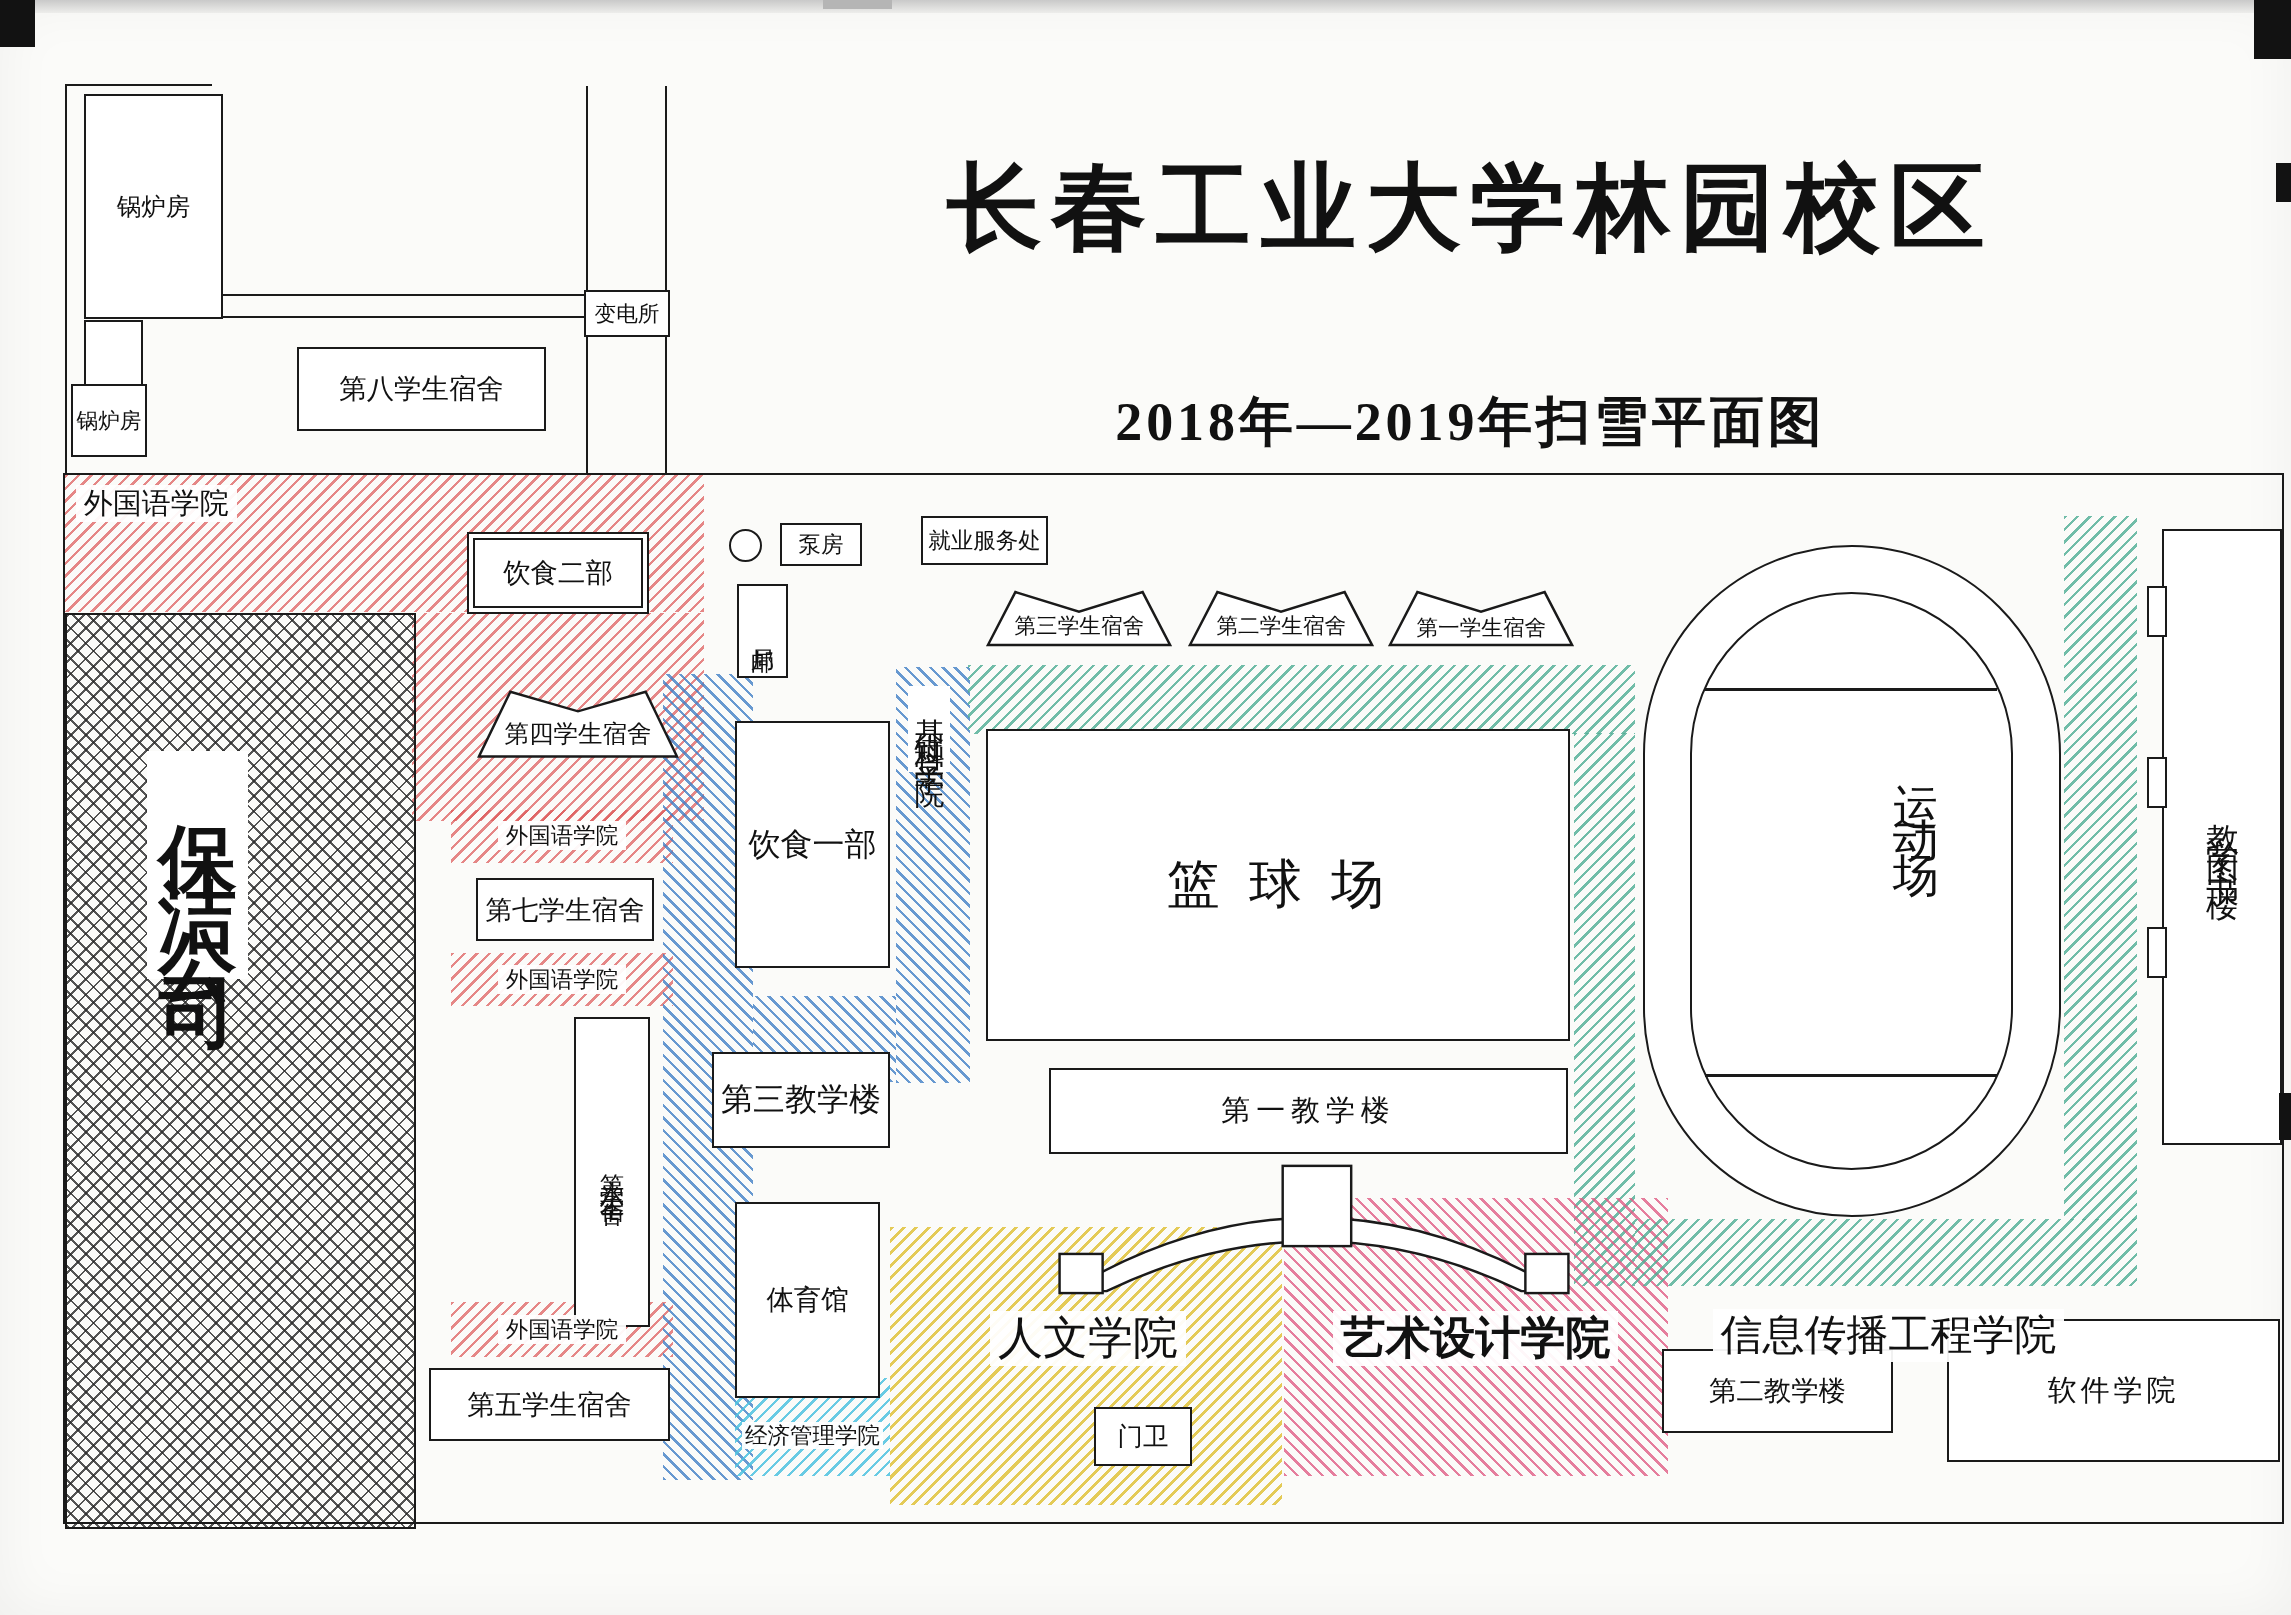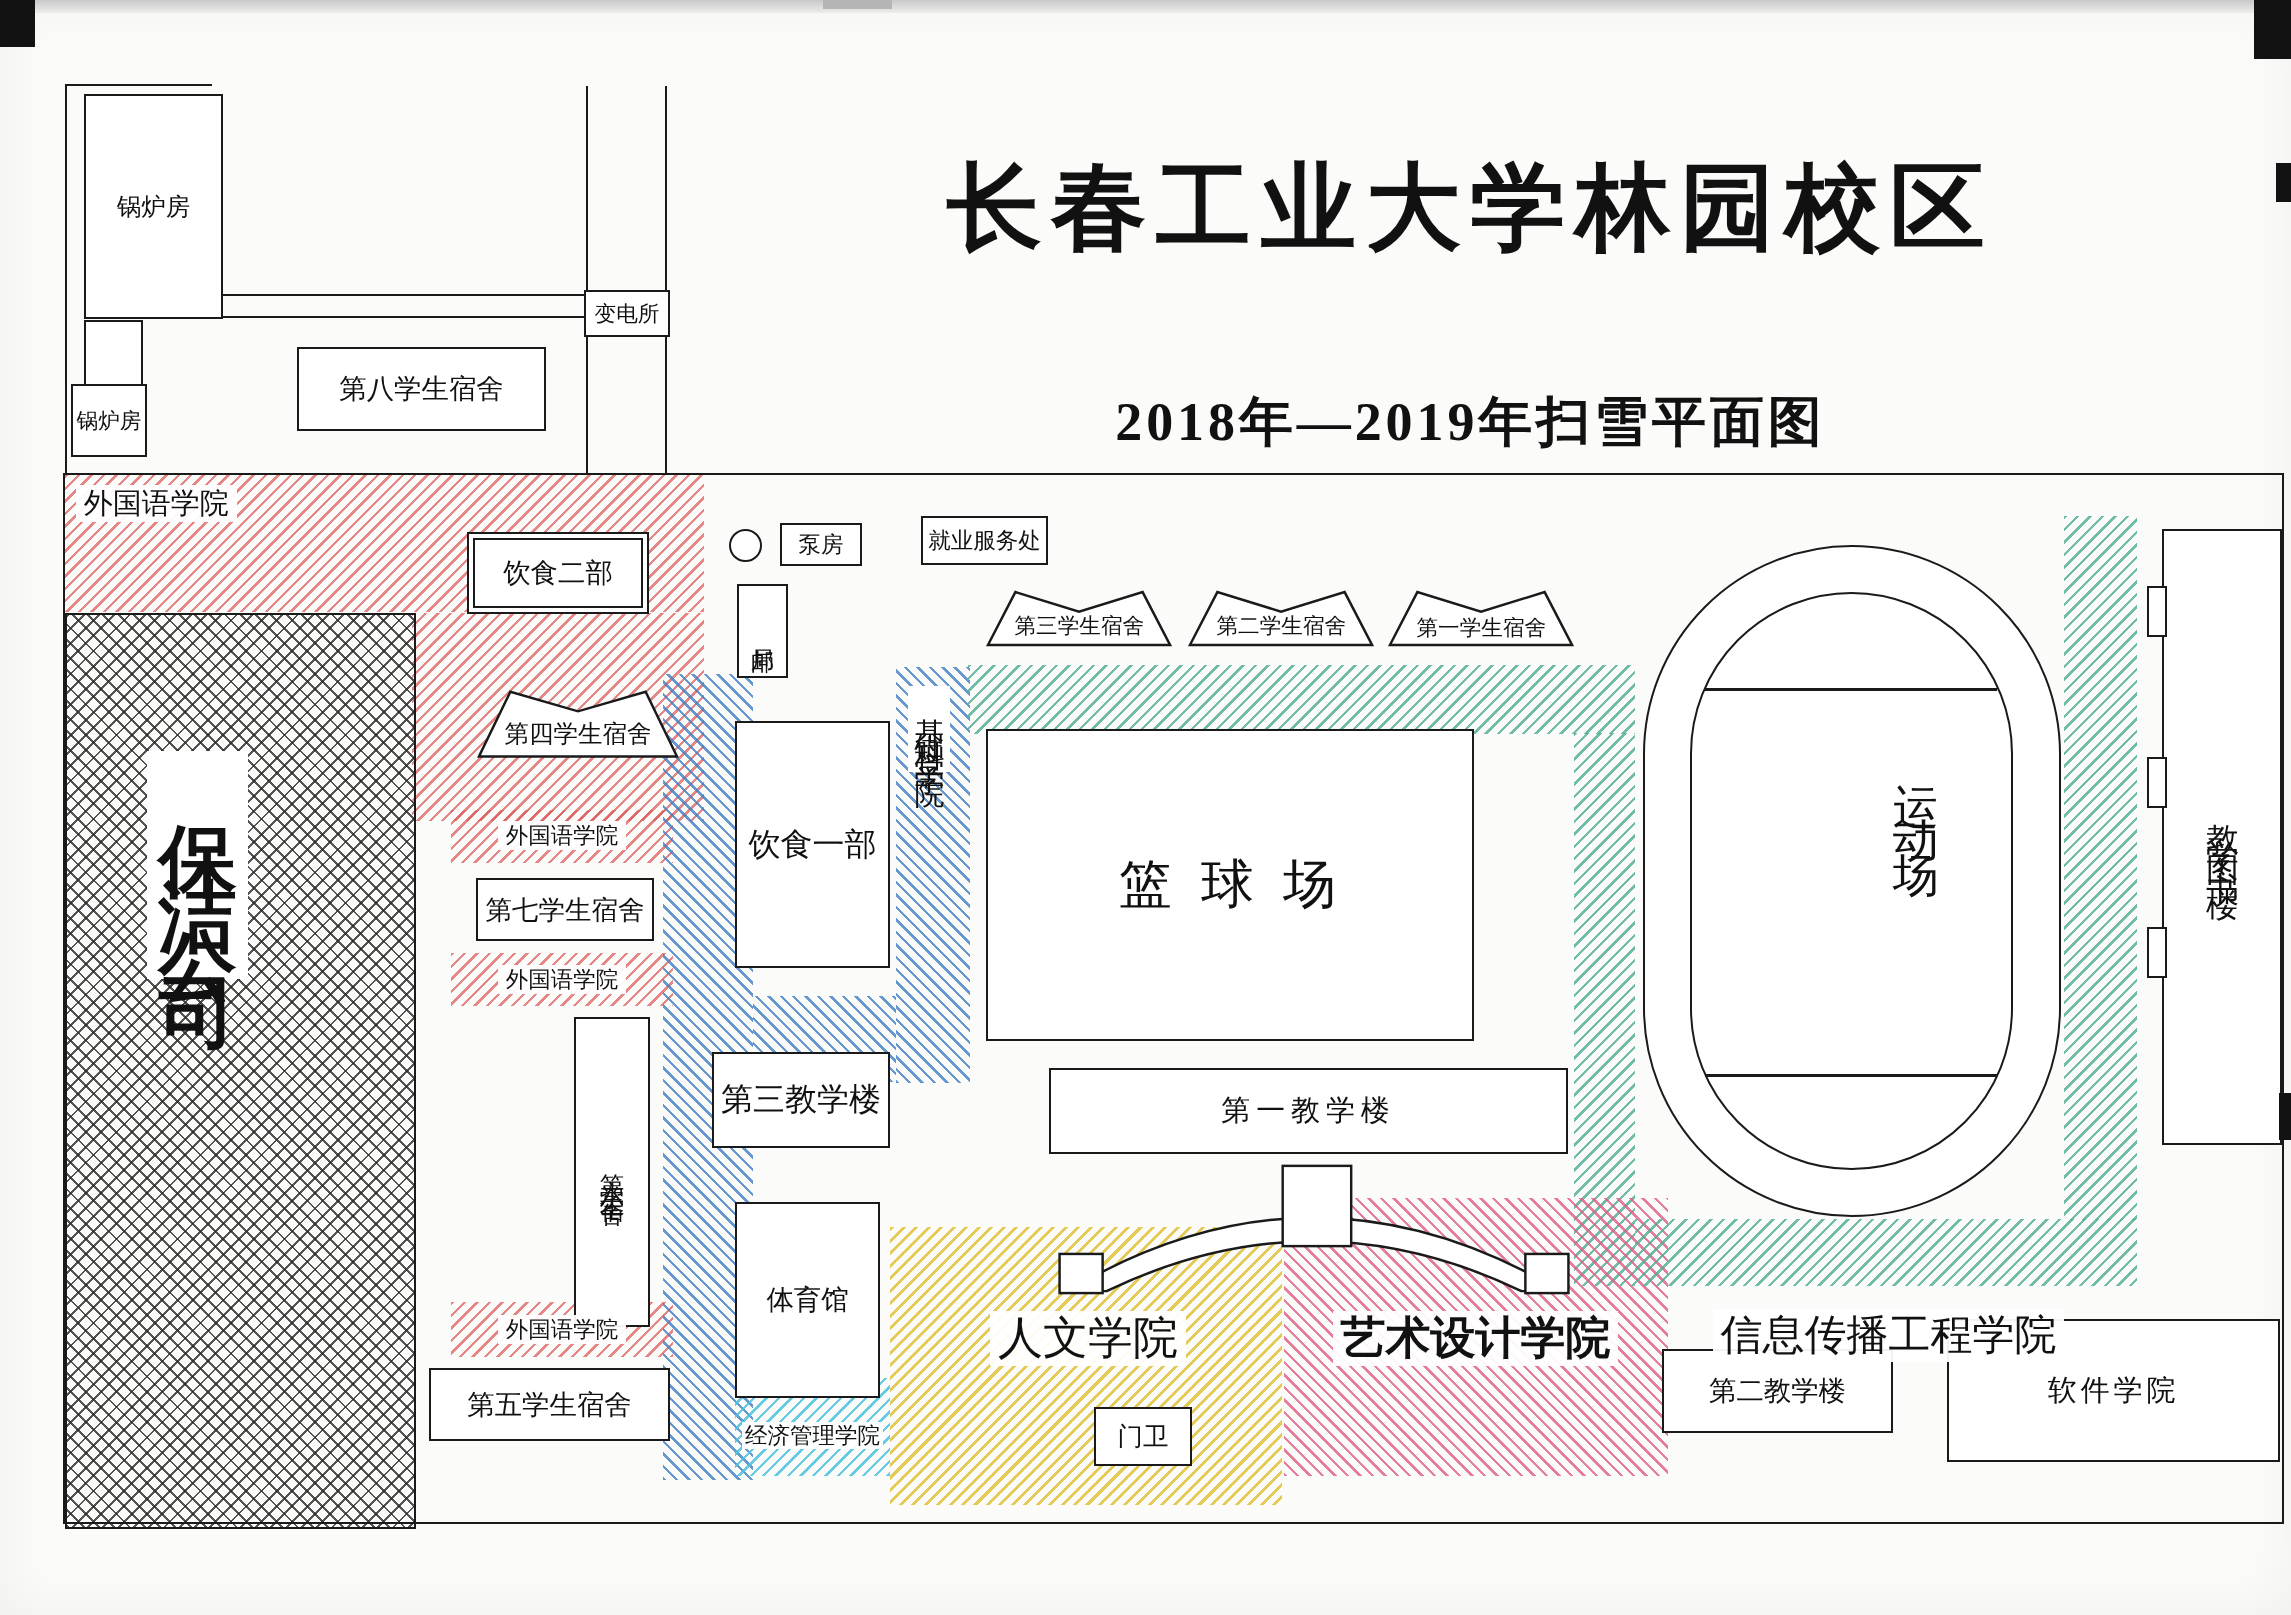--- a/index.html
+++ b/index.html
@@ -172,21 +172,21 @@
   </div>
   <div class="shape" style="left:1388px; top:584px; width:186px; height:71px;">
     <svg width="186" height="71" viewBox="0 0 190 72">
       <polygon points="2,62 30,8 95,28 160,8 188,62" fill="#fff" stroke="#1a1a1a" stroke-width="2.5"></polygon>
     </svg>
     <div class="tag" style="left:7.8px; top:29px; width:171px; height:27.4px; font-size:21.6px;align-items:flex-end;">
       <span>第一学生宿舍</span>
     </div>
   </div>
 
-  <div class="box" style="left:986px; top:729px; width:488px; height:312px; font-size:53px; letter-spacing:29px; padding-left:24px;">
+  <div class="box" style="left:986px; top:729px; width:584px; height:312px; font-size:53px; letter-spacing:29px; padding-left:24px;">
     <span>篮球场</span>
   </div>
 
   <div class="box" style="left:1049px; top:1068px; width:519px; height:86px; font-size:29px; letter-spacing:5.9px;">
     <span>第一教学楼</span>
   </div>
 
   <div class="shape" style="left:1057px; top:1160px; width:514px; height:137px;">
     <svg width="514" height="137" viewBox="0 0 524 140">
       <path d="M10,134 Q262,-16 514,134 L474,134 Q262,32 50,134 Z" fill="#fff" stroke="#1a1a1a" stroke-width="2.5"></path>

